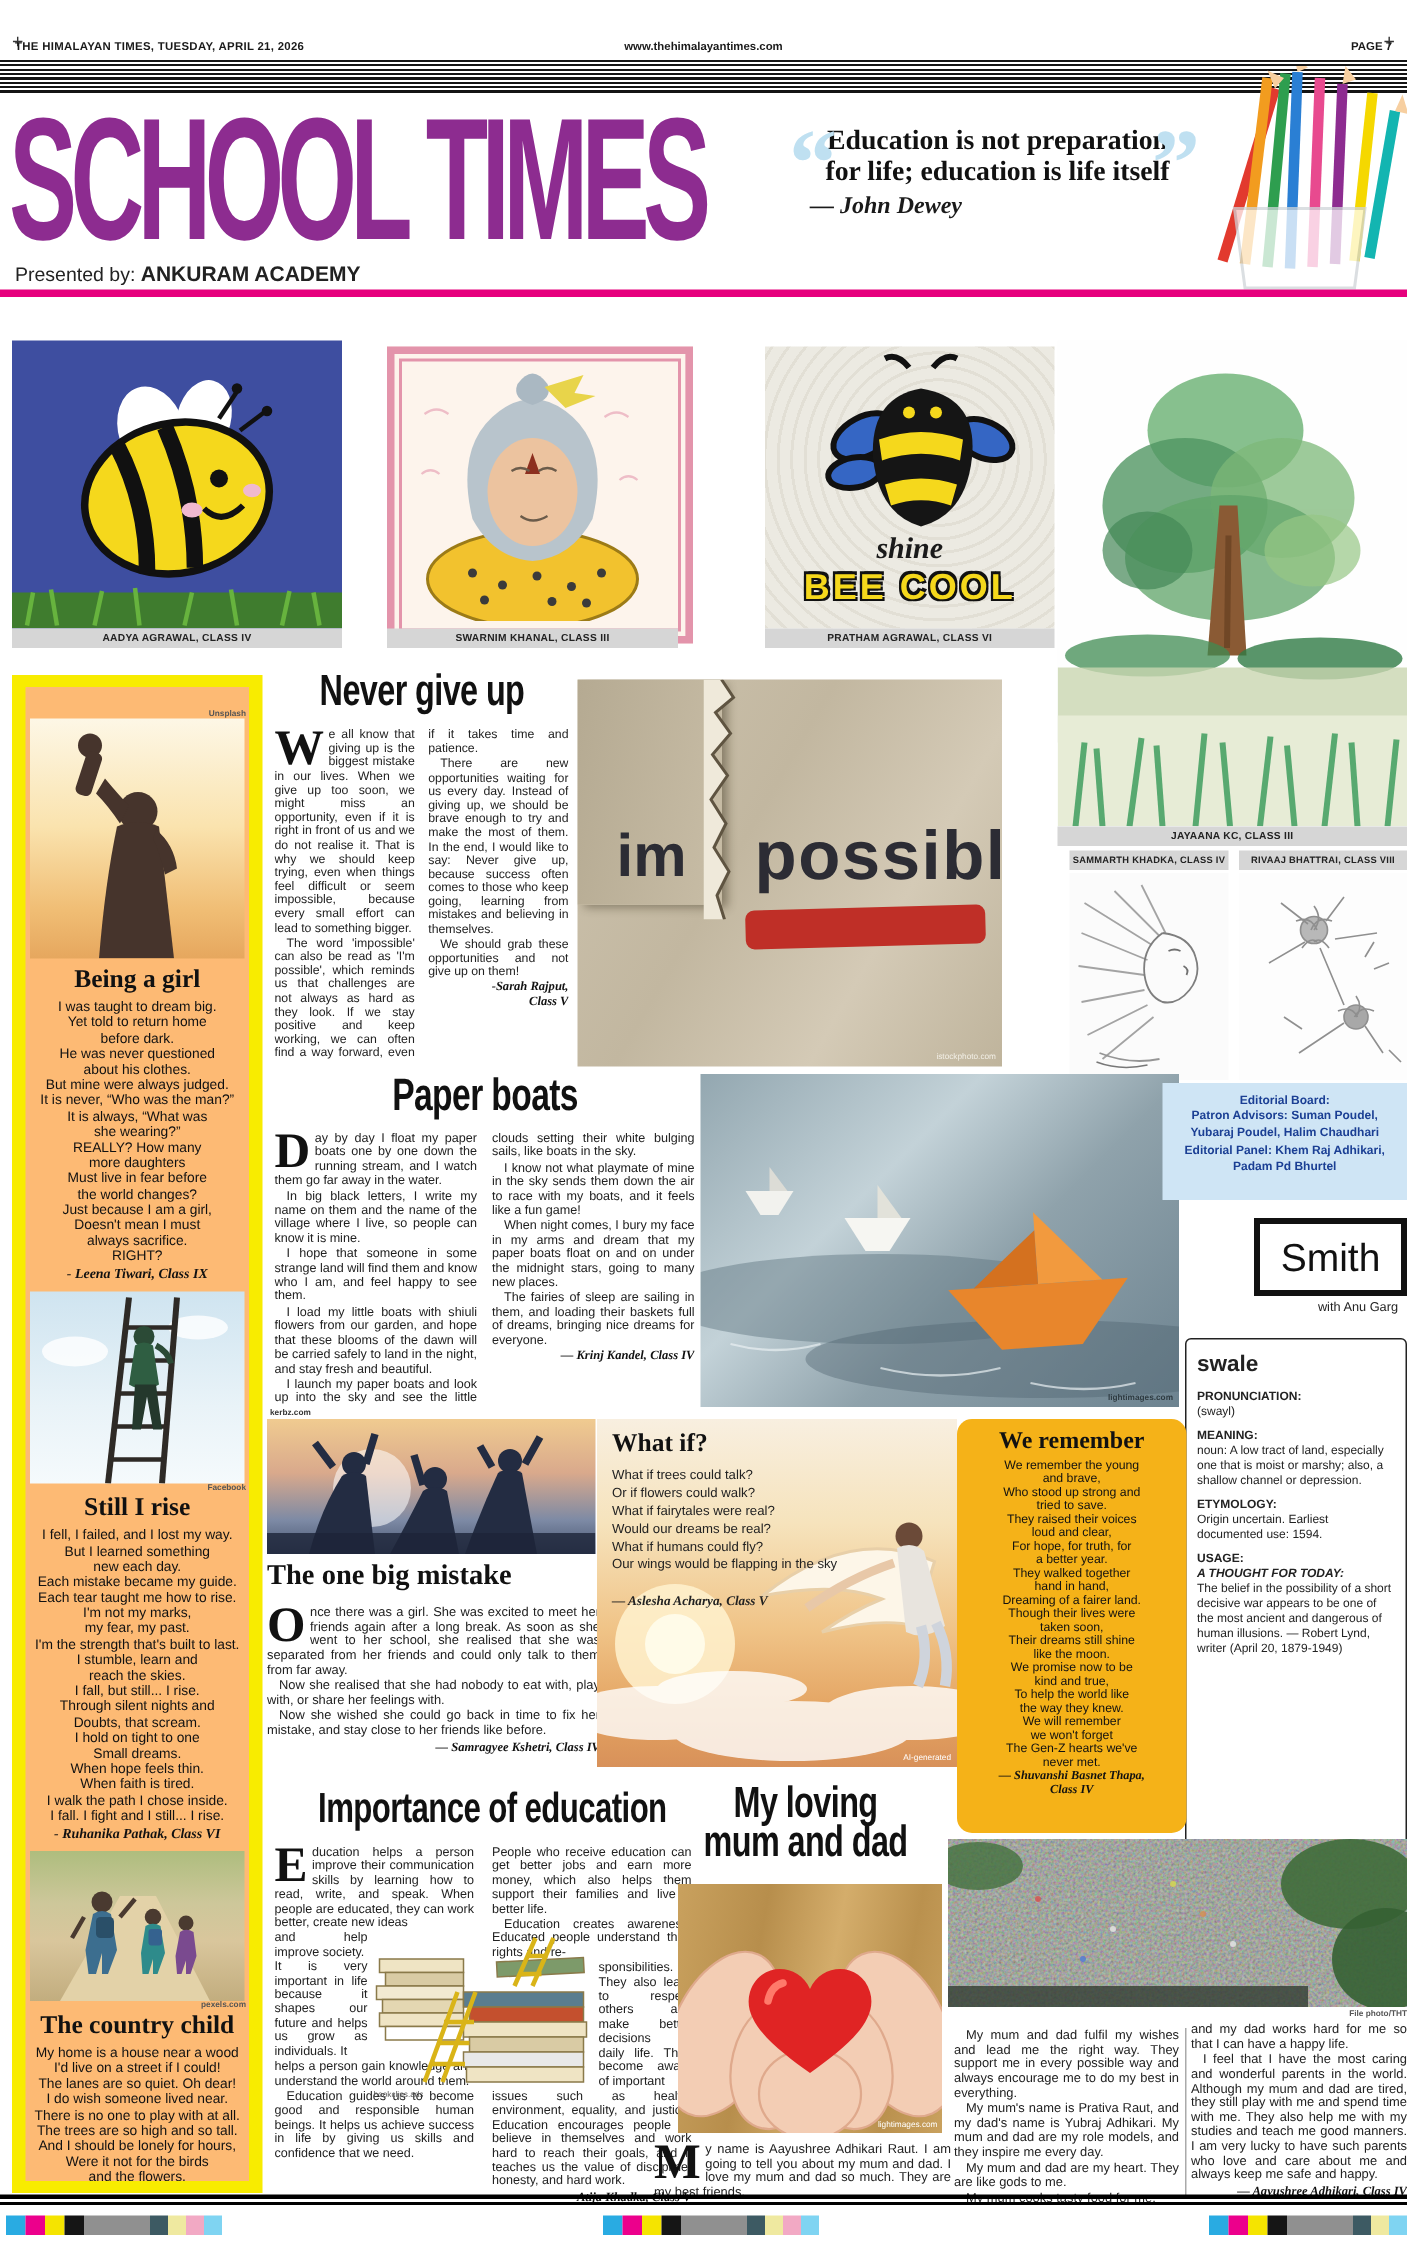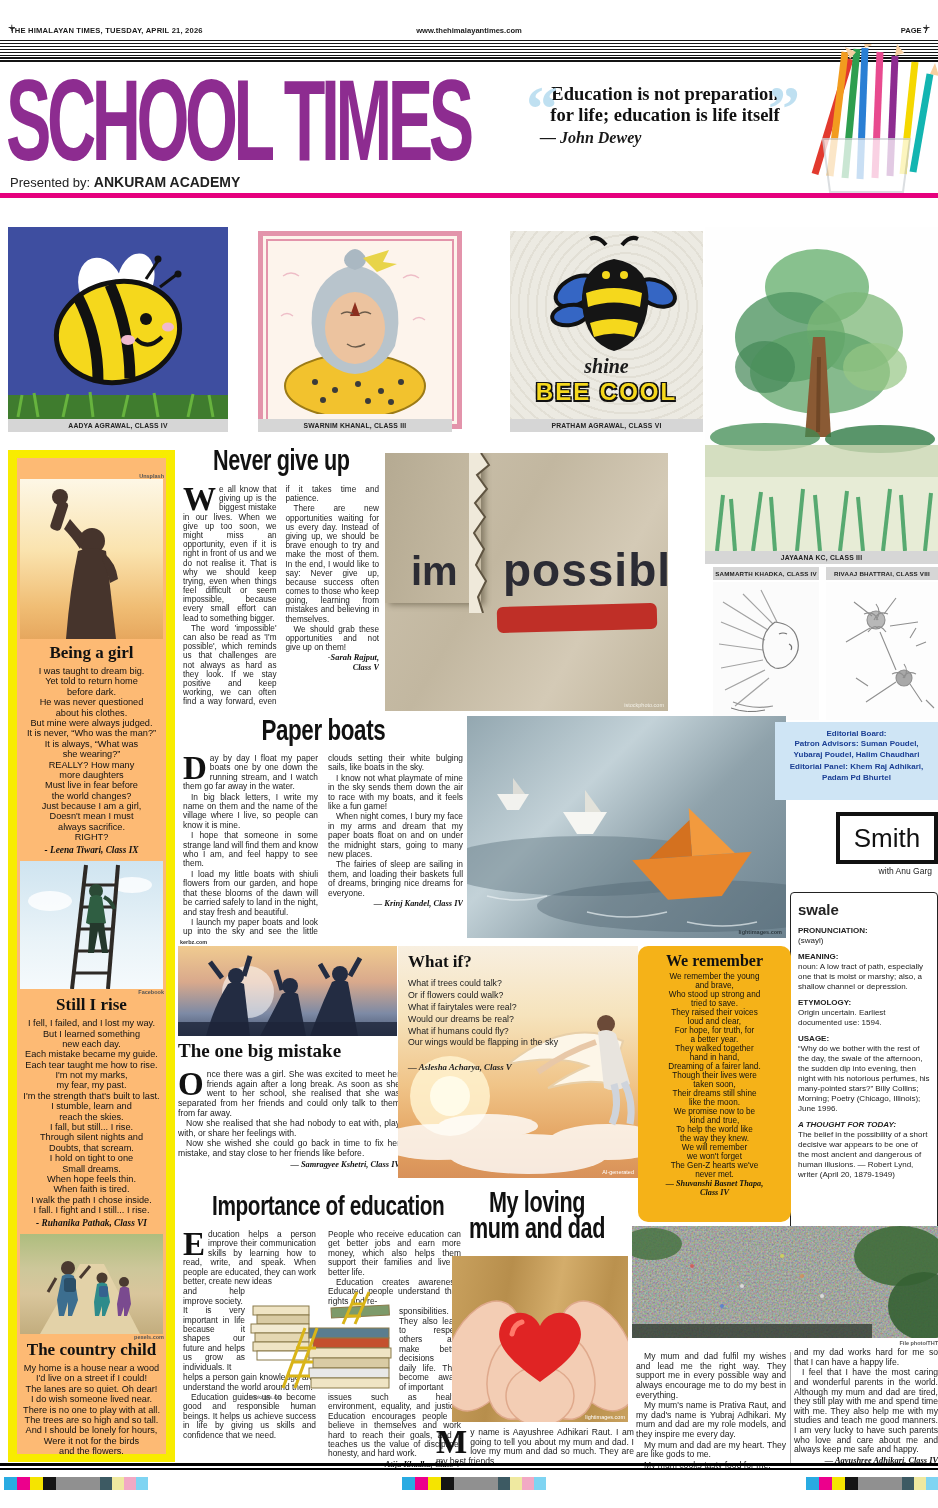--- a/index.html
+++ b/index.html
@@ -399,25 +399,24 @@
   </div>
 
   <div class="abs" style="left:836px;top:812px;width:94px;height:44px;border:4px solid #111;background:#fff;text-align:center;line-height:44px;font-size:26px;color:#111;"><span>Smith</span></div>
   <div class="abs" style="left:830px;top:866px;width:102px;text-align:right;font-size:8.5px;color:#222;">with Anu Garg</div>
 
   <div class="abs" style="left:790px;top:882px;width:148px;height:366px;border:1.5px solid #222;border-radius:4px;padding:8px 7px;box-sizing:border-box;font-size:8px;line-height:1.25;color:#222;overflow:hidden;margin-top:10px;">
     <div style="font-size:15px;font-weight:bold;margin-bottom:6px;">swale</div>
     <div style="font-weight:bold;">PRONUNCIATION:</div>
     <div style="margin-bottom:6px;">(swayl)</div>
     <div style="font-weight:bold;">MEANING:</div>
-    <div style="margin-bottom:6px;">noun: A low tract of path, especially one that is moist or marshy; also, a shallow channel or depression.</div>
+    <div style="margin-bottom:6px;">noun: A low tract of land, especially one that is moist or marshy; also, a shallow channel or depression.</div>
     <div style="font-weight:bold;">ETYMOLOGY:</div>
     <div style="margin-bottom:6px;">Origin uncertain. Earliest documented use: 1594.</div>
     <div style="font-weight:bold;">USAGE:</div>
-    <div style="margin-bottom:6px;">“Why do we bother with the rest of the day, the swale of the afternoon, the sudden dip into evening, then night with his notorious perfumes, his many-pointed stars?” Billy Collins; Morning; Poetry (Chicago, Illinois); June 1996.</div>
     <div style="font-weight:bold;font-style:italic;">A THOUGHT FOR TODAY:</div>
     <div>The belief in the possibility of a short decisive war appears to be one of the most ancient and dangerous of human illusions. — Robert Lynd, writer (April 20, 1879-1949)</div>
   </div>
 
   <div class="abs credit" style="left:180px;top:939px;font-weight:bold;color:#333;">kerbz.com</div>
   <div class="abs" style="left:178px;top:946px;width:219px;height:90px;background:linear-gradient(to bottom,#f0cb90 0%,#d9a98c 40%,#7d8aa5 75%,#46536e 100%);overflow:hidden;">
     <svg width="219" height="90" viewBox="0 0 219 90">
       <circle cx="70" cy="46" r="26" fill="#fff" opacity=".55"></circle>
       <g fill="#232c42">
         <circle cx="58" cy="30" r="8"></circle>

